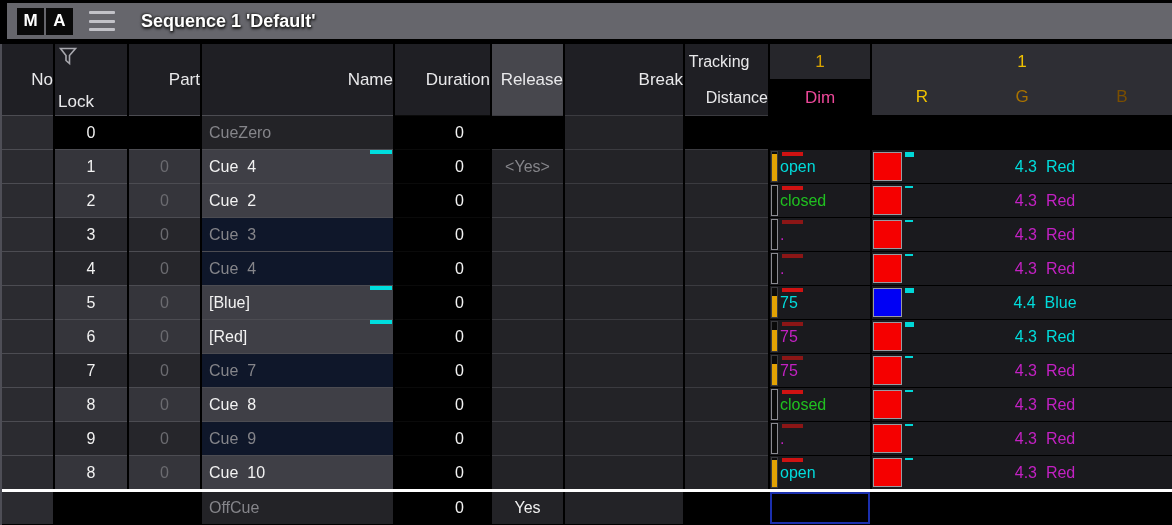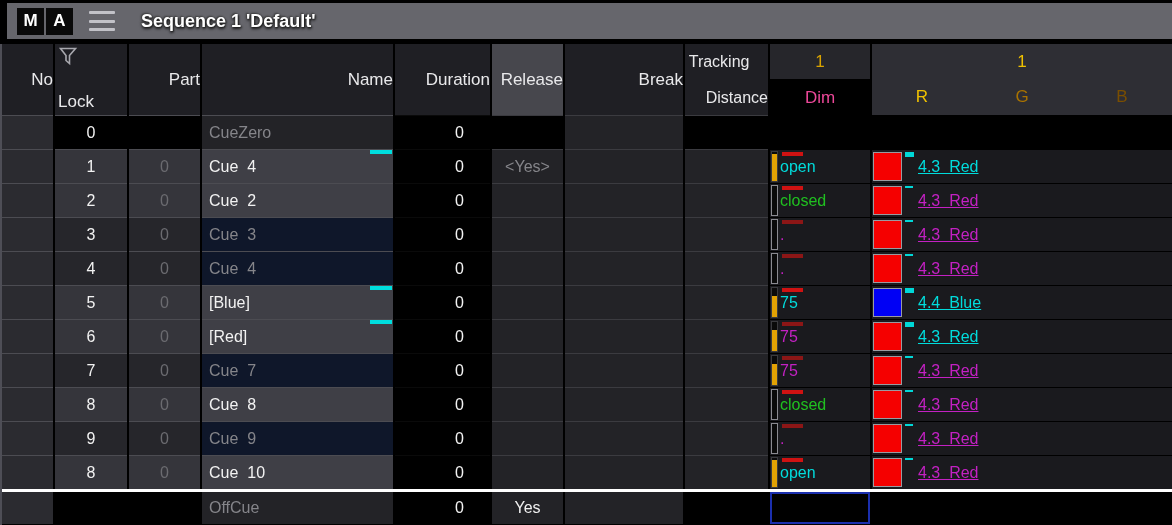--- a/index.html
+++ b/index.html
@@ -85,21 +85,21 @@
   .dimmark{position:absolute;left:12px;top:2px;width:21px;height:4px;display:none;}
   .c-dim[data-marker="bright"] .dimmark{display:block;background:#cf1212;}
   .c-dim[data-marker="dim"]    .dimmark{display:block;background:#8c1616;}
   .c-dim[data-color="cyan"]{color:#00dcdc;}
   .c-dim[data-color="green"]{color:#20c020;}
   .c-dim[data-color="magenta"]{color:#c321c3;}
   .dimfocus{position:absolute;inset:0;border:2px solid #1b2fae;background:#000;display:none;}
   .c-dim[data-focus="true"] .dimfocus{display:block;}
 
   
-  .c-rgb{justify-content:flex-start;padding-left:46px;text-decoration:underline;}
+  .c-rgb{justify-content:center;padding-left:46px;}
   .swatch{position:absolute;left:1px;top:2px;bottom:2px;width:29px;border:1px solid #9a9aa0;display:none;}
   .c-rgb[data-swatch="red"]  .swatch{display:block;background:#f50000;}
   .c-rgb[data-swatch="blue"] .swatch{display:block;background:#0000f5;}
   .cswtick{position:absolute;left:33px;top:2px;background:#00d8d8;display:none;}
   .c-rgb[data-ctick="thick"] .cswtick{display:block;width:9px;height:5px;}
   .c-rgb[data-ctick="thin"]  .cswtick{display:block;width:8px;height:2px;}
   .c-rgb[data-tone="cyan"]{color:#00dcdc;}
   .c-rgb[data-tone="magenta"]{color:#c321c3;}
 
   .sep{height:3px;background:#fff;}

